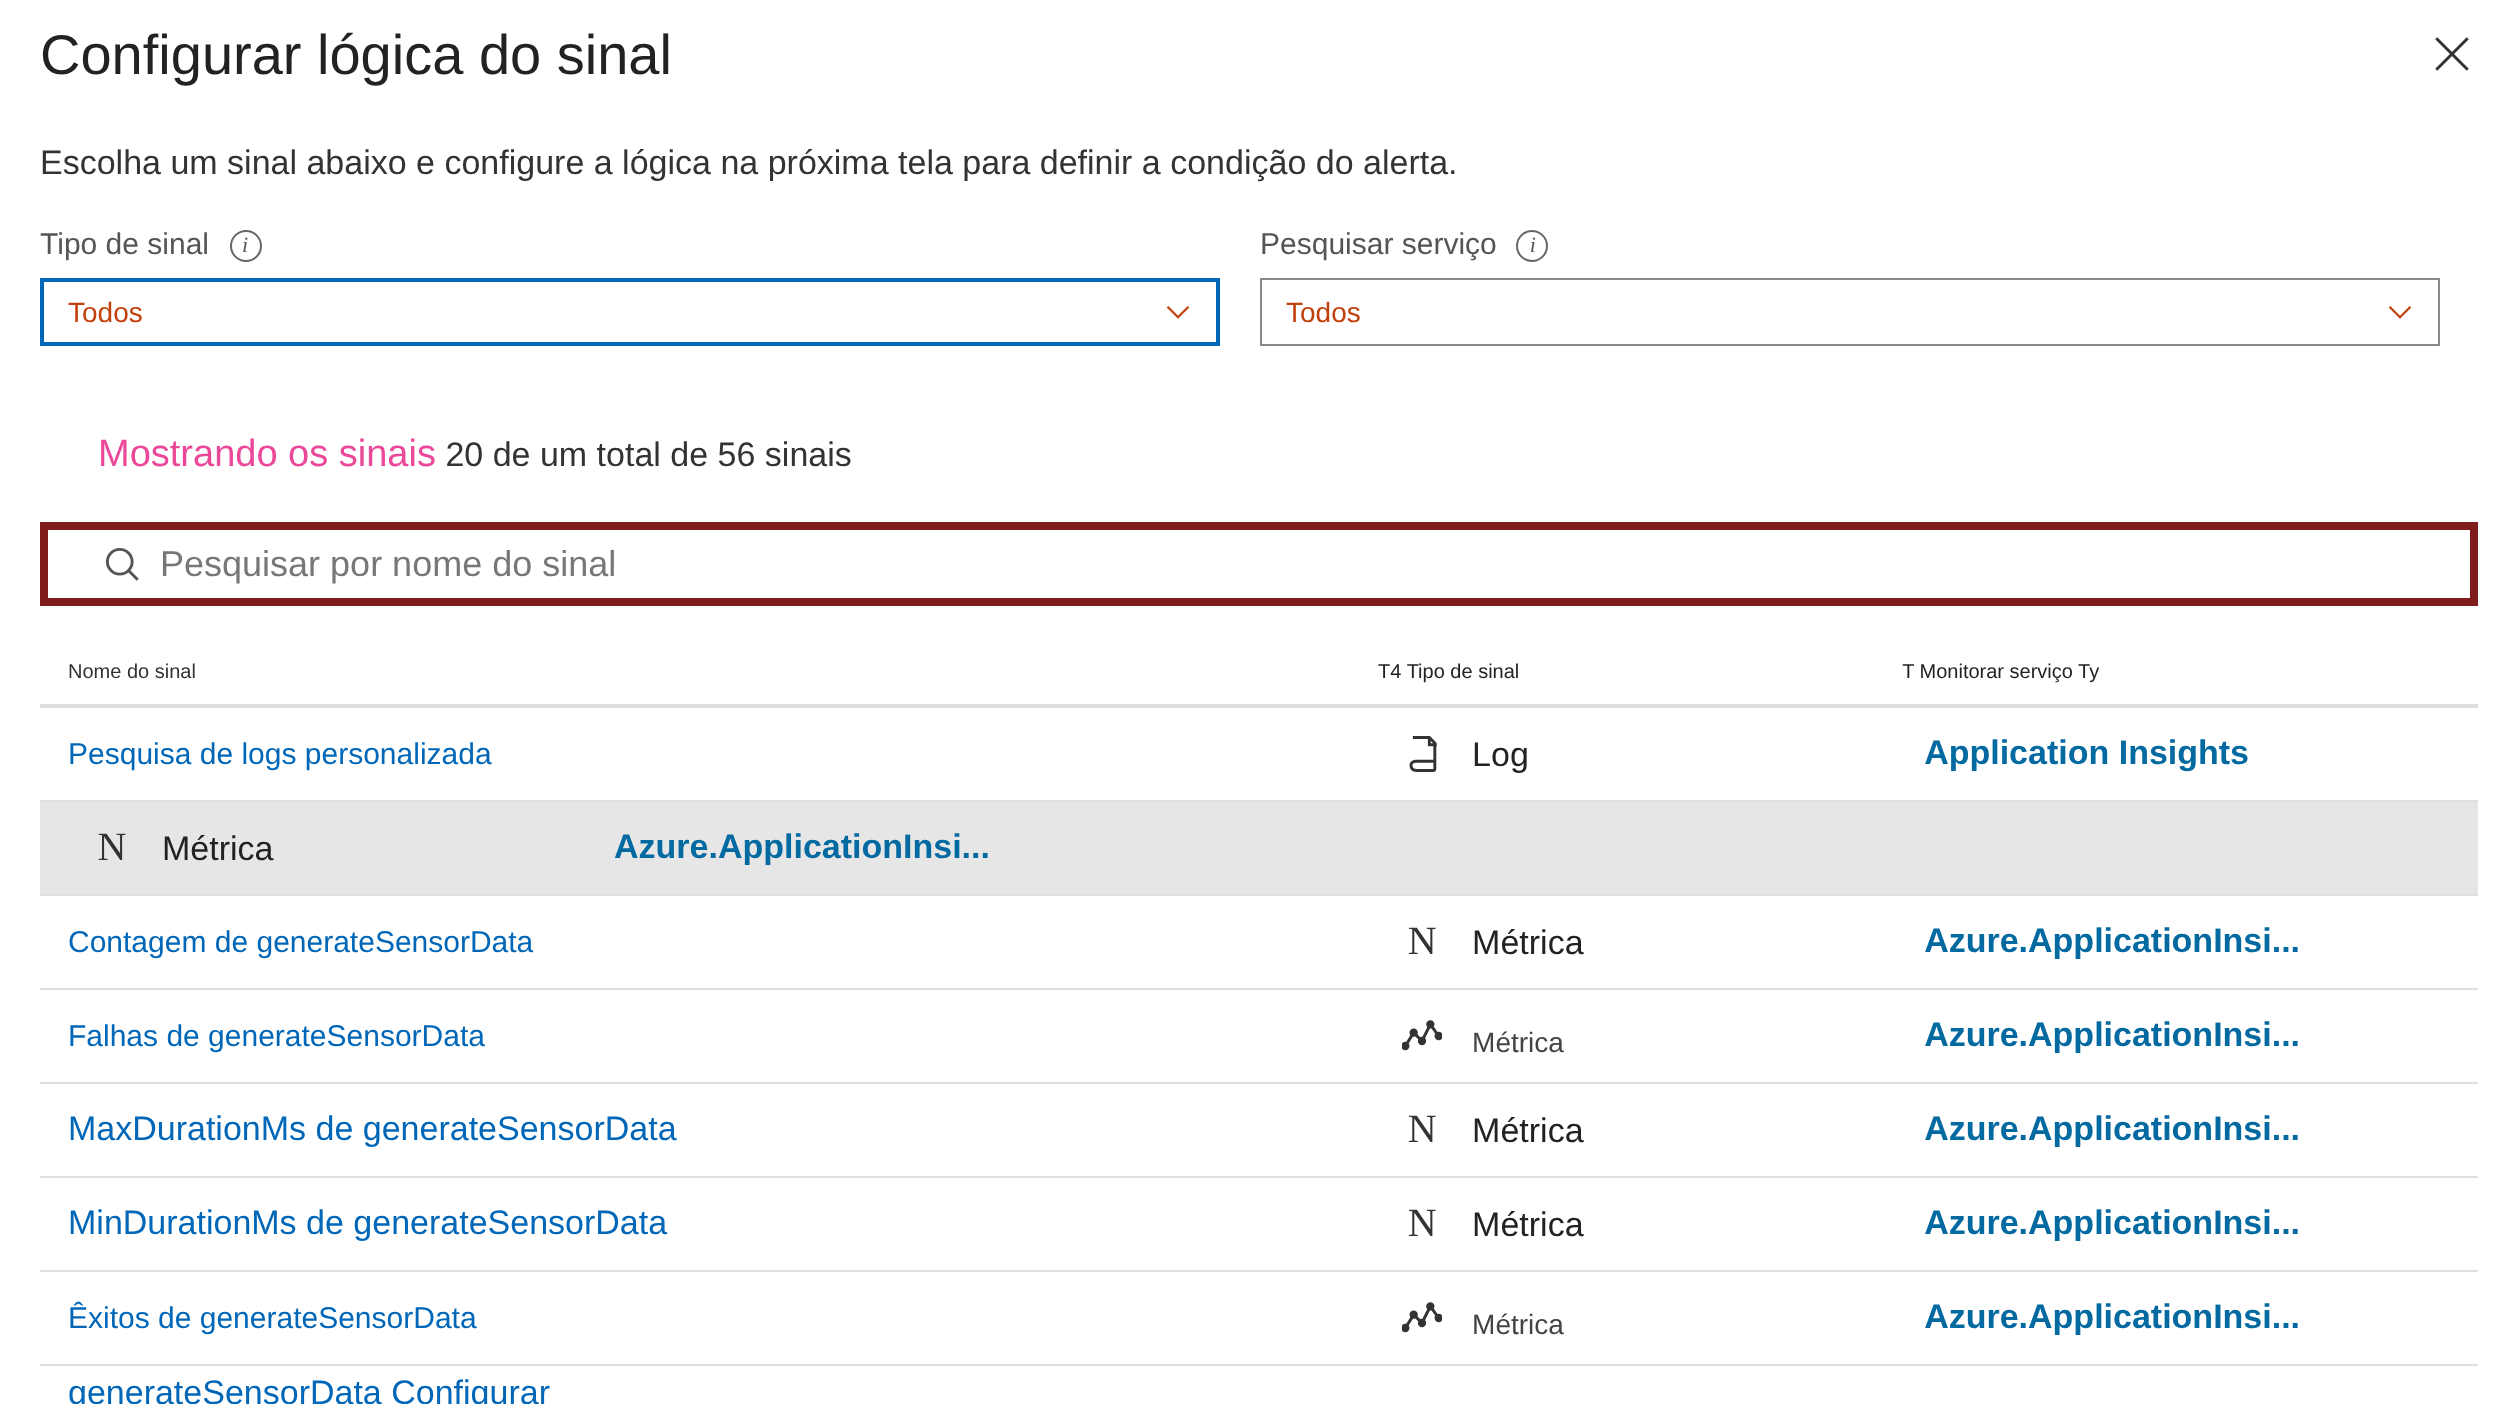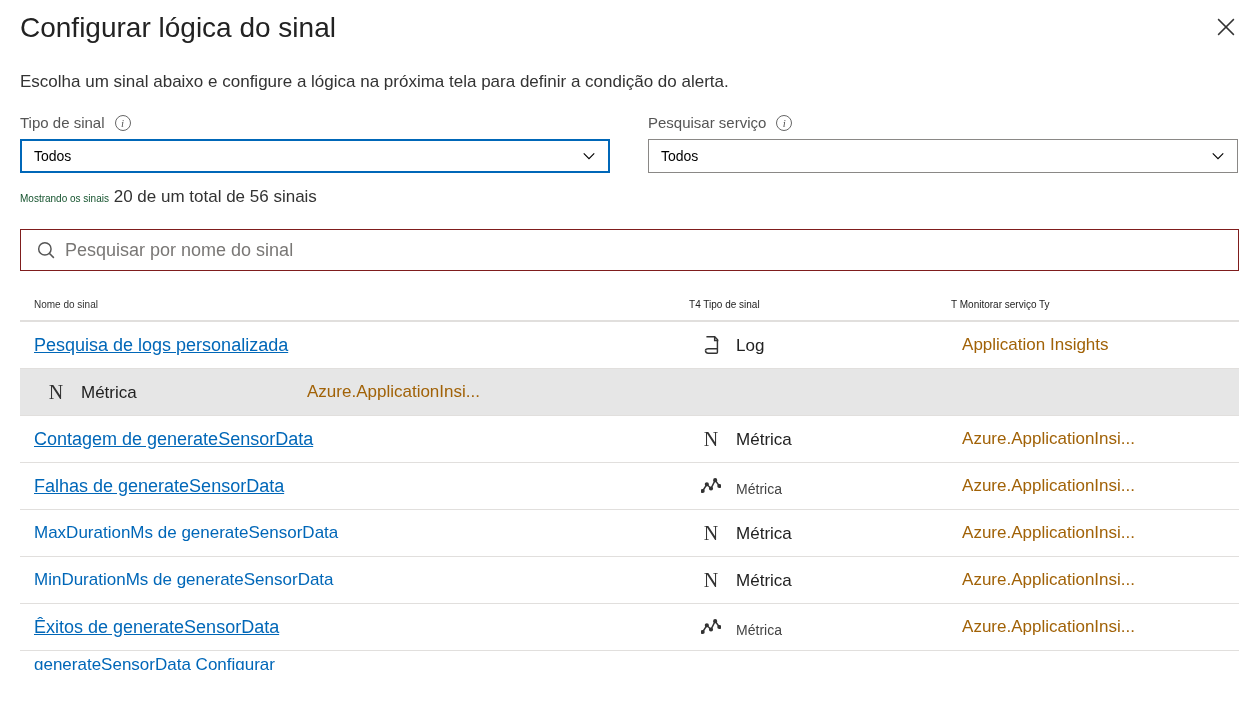--- a/index.html
+++ b/index.html
@@ -33,22 +33,22 @@
       color: #333;
     }
     .close-btn svg { width: 18px; height: 18px; }
     .description {
       font-size: 17px;
       color: #333;
       margin-bottom: 22px;
     }
     .filters-row {
       display: flex;
-      gap: 38px;
-      margin-bottom: 14px;
+      gap: 20px;
+      margin-bottom: 44px;
     }
     .filter-block { flex: 1; max-width: 590px; }
     .filter-label {
       font-size: 15px;
       color: #555;
       margin-bottom: 8px;
       display: flex;
       align-items: center;
       gap: 10px;
     }
@@ -68,46 +68,47 @@
     .dropdown {
       width: 100%;
       border: 1px solid #8a8886;
       height: 34px;
       display: flex;
       align-items: center;
       justify-content: space-between;
       padding: 0 12px;
       cursor: pointer;
       font-size: 14px;
-      color: #000000;
+      color: #c2410c;
       background: #fff;
     }
     .dropdown.focused {
       border: 2px solid #0067b8;
     }
     .chevron-down {
       width: 14px;
       height: 14px;
     }
     .status-row {
       font-size: 17px;
       color: #333;
       margin-bottom: 22px;
     }
     .status-row .prefix {
-      font-size: 10px;
-      color: #14532d;
+      font-size: 19px;
+      color: #ec4899;
+      margin-left: 29px;
     }
     .search-box {
       display: flex;
       align-items: center;
       gap: 10px;
-      border: 1px solid #7f1d1d;
+      border: 4px solid #7f1d1d;
       height: 42px;
-      padding: 0 16px;
+      padding: 0 28px;
       margin-bottom: 18px;
     }
     .search-box input {
       flex: 1;
       border: none;
       outline: none;
       font-size: 18px;
       color: #333;
       background: transparent;
     }
@@ -132,24 +133,24 @@
     }
     .trow.selected { background: #e6e6e6; }
     .trow.last-partial {
       border-bottom: none;
       overflow: hidden;
       height: 20px;
       padding-top: 8px;
       padding-bottom: 0;
     }
     .trow .tname { flex: 0 0 55%; color: #0067b8; cursor: pointer; }
-    .trow .tname.small { font-size: 18px; text-decoration: underline; }
+    .trow .tname.small { font-size: 15px; }
     .trow .ttype { flex: 0 0 22%; display: flex; align-items: flex-end; gap: 14px; color: #222; margin-left: 11px; }
     .trow .ttype.small { font-size: 14px; color: #444; }
-    .trow .tservice { flex: 0 0 23%; color: #a16207; white-space: nowrap; overflow: hidden; text-overflow: ellipsis; }
+    .trow .tservice { flex: 0 0 23%; color: #0369a1; white-space: nowrap; overflow: hidden; text-overflow: ellipsis; font-weight: bold; }
     .border-top-table { border-top: 1px solid #e1dfdd; }
     .type-icon { width: 22px; height: 22px; flex-shrink: 0; display: inline-flex; align-items: center; justify-content: center; color: #333; font-size: 18px; }
     .metric-icon-svg { width: 20px; height: 20px; }
     .log-icon-svg { width: 24px; height: 24px; }
     .thead .col-type, .thead .col-service { color: #222; }
   </style>
 </head>
 <body>
 
 <div class="header-row">

